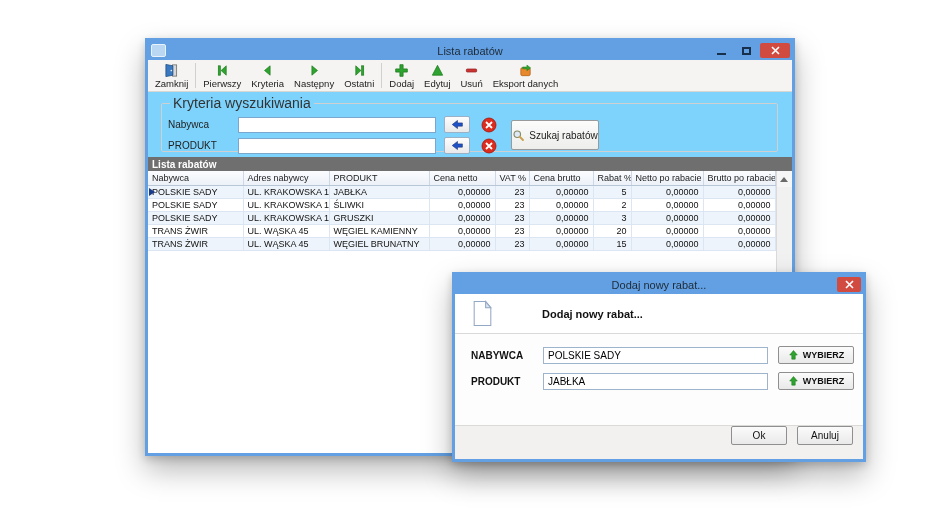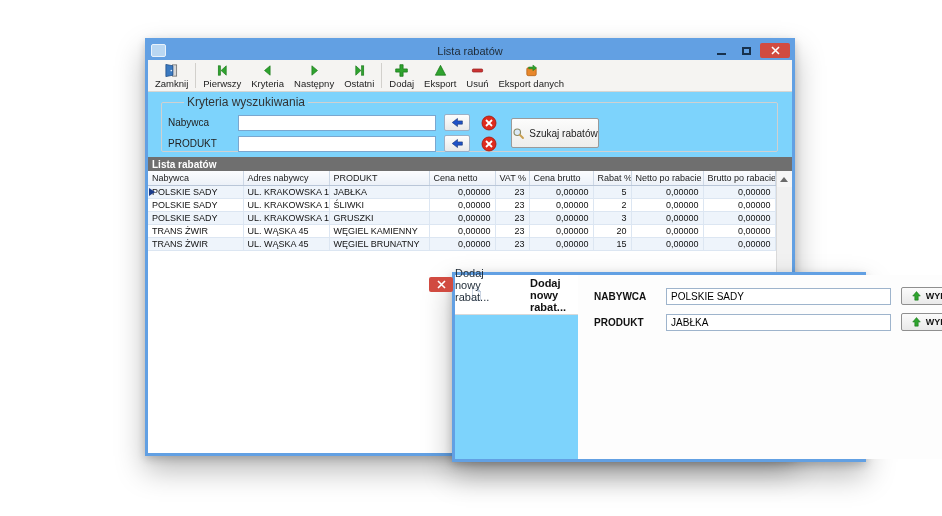--- a/index.html
+++ b/index.html
@@ -25,21 +25,21 @@
   .tb-btn { display:flex; flex-direction:column; align-items:center; justify-content:center;
             background:transparent; border:0; padding:1px 5px 0 5px; cursor:default; }
   .tb-btn .tb-lbl { font-size:9.5px; color:#222; line-height:10px; margin-top:1px; }
   .tb-ico { height:15px; display:flex; align-items:center; }
   .tb-sep { width:1px; background:#d2d0cc; margin:3px 2px; }
 
   
   .search-area { height:65px; position:relative; }
   fieldset.criteria { position:absolute; left:13px; right:14px; top:3px; height:57px;
                       border:1px solid #d0d0d0; border-radius:2px; padding:2px 6px; }
-  fieldset.criteria legend { font-size:12px; color:#333; padding:0 3px; margin-left:16px; }
+  fieldset.criteria legend { font-size:14px; color:#333; padding:0 3px; margin-left:2px; }
   .crit-row { display:flex; align-items:center; height:19px; margin-top:2px; }
   .crit-label { width:70px; font-size:10px; color:#222; }
   .crit-input { width:198px; height:16px; border:1px solid #7ba7cf; font-size:10px; padding:0 3px;
                 font-family:"Liberation Sans",sans-serif; }
   .mini-btn { width:26px; height:17px; margin-left:8px; background:linear-gradient(#fdfdfd,#e9e9e9);
               border:1px solid #9cb0c6; border-radius:2px; display:flex; align-items:center; justify-content:center;
               cursor:default; padding:0; }
   .clear-btn { width:24px; height:17px; margin-left:7px; background:transparent; border:0;
                display:flex; align-items:center; justify-content:center; cursor:default; padding:0; }
   .search-btn { position:absolute; left:349px; top:9px; width:88px; height:30px;
@@ -68,21 +68,21 @@
              display:flex; flex-direction:column; justify-content:space-between; }
   .scroll-btn { height:16px; display:flex; align-items:center; justify-content:center;
                 background:#f6f6f6; border:0; cursor:default; }
   .tri-up { width:0; height:0; border-left:4px solid transparent; border-right:4px solid transparent;
             border-bottom:5px solid #6a6a6a; }
   .tri-down { width:0; height:0; border-left:4px solid transparent; border-right:4px solid transparent;
               border-top:5px solid #6a6a6a; }
 
   
   #dialog-window { left:452px; top:272px; width:414px; height:190px; display:flex;
-                   flex-direction:row; z-index:5; }
+                   flex-direction:column; z-index:5; }
   .btn-close-dlg { position:absolute; right:2px; top:2px; width:24px; height:15px; background:#d14b41;
                    border-radius:2px; display:flex; align-items:center; justify-content:center; border:0; }
   .dlg-header { height:40px; background:#fff; border-bottom:1px solid #d9d9d9;
                 display:flex; align-items:center; }
   .dlg-header .doc { margin-left:16px; }
   .dlg-header .dlg-htext { margin-left:48px; font-size:11px; font-weight:bold; color:#111; }
   .dlg-body { flex:1; background:#fdfdfd; padding-top:12px; }
   .dlg-row { display:flex; align-items:center; height:18px; margin:0 0 8px 16px; }
   .dlg-label { width:72px; font-size:10px; font-weight:bold; color:#111; }
   .dlg-input { width:225px; height:17px; border:1px solid #9eb4cc; font-size:10px; padding:0 4px;
@@ -181,21 +181,21 @@
           </svg>
       </span>
       <span class="tb-lbl">Dodaj</span>
     </button>
     <button class="tb-btn">
       <span class="tb-ico">
         <svg width="15" height="15" viewBox="0 0 16 16">
             <polygon points="8,2.5 13.5,13 2.5,13" fill="#2fa32f" stroke="#187818" stroke-width="0.8"></polygon>
           </svg>
       </span>
-      <span class="tb-lbl">Eksport</span>
+      <span class="tb-lbl">Edytuj</span>
     </button>
     <button class="tb-btn">
       <span class="tb-ico">
         <svg width="15" height="15" viewBox="0 0 16 16">
             <rect x="2.5" y="6.4" width="11" height="3.2" rx="1" fill="#cc3333" stroke="#992222" stroke-width="0.8"></rect>
           </svg>
       </span>
       <span class="tb-lbl">Usuń</span>
     </button>
     <button class="tb-btn">

